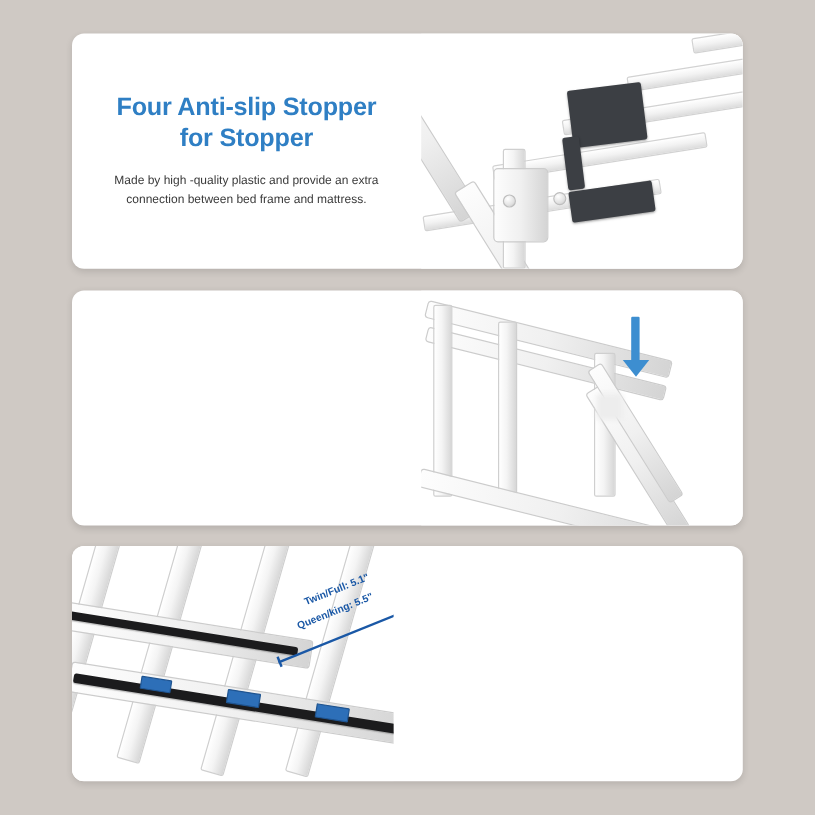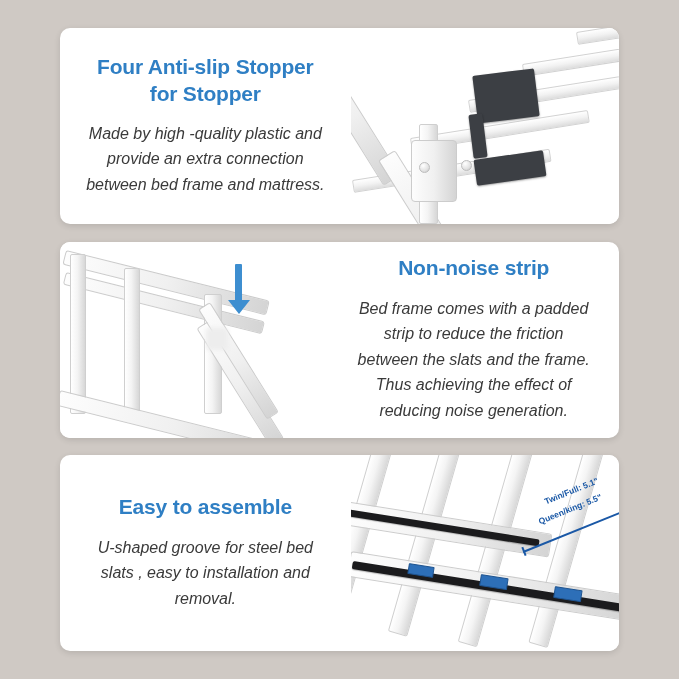--- a/index.html
+++ b/index.html
@@ -47,25 +47,24 @@
   .card-title {
     color: #2f7fc4;
     font-size: 21px;
     font-weight: bold;
     line-height: 1.25;
     margin: 0 0 14px 0;
     letter-spacing: -0.2px;
   }
   .card-body {
     color: #3a3a3a;
-    font-size: 16px;
+    font-size: 10px;
     line-height: 1.6;
     margin: 0;
     max-width: 260px;
-    font-style: italic;
   }
 
   .img-col {
     position: relative;
     width: 48%;
     background: #ffffff;
     overflow: hidden;
   }
 
   
@@ -198,24 +197,20 @@
       <div class="bolt" style="left:68px; top:134px;"></div>
       <div class="bolt" style="left:110px; top:132px;"></div>
 
       <div class="stopper" style="left:124px; top:44px; width:62px; height:48px; transform:rotate(-7deg);"></div>
       <div class="stopper" style="left:120px; top:86px; width:14px; height:44px; transform:rotate(-7deg);"></div>
       <div class="stopper" style="left:124px; top:127px; width:70px; height:26px; transform:rotate(-8deg);"></div>
     </div>
   </div>
 
   <div class="card reverse">
-    <div class="text-col">
-      <h2 class="card-title">Non-noise strip</h2>
-      <p class="card-body">Bed frame comes with a padded strip to reduce the friction between the slats and the frame. Thus achieving the effect of reducing noise generation.</p>
-    </div>
     <div class="img-col">
 
       <div class="rail" style="left:6px; top:8px; width:210px; height:15px; transform:rotate(14deg); transform-origin:left top;"></div>
       <div class="rail" style="left:6px; top:30px; width:205px; height:13px; transform:rotate(14deg); transform-origin:left top;"></div>
 
       <div class="bar vert" style="left:10px; top:12px; width:16px; height:160px;"></div>
       <div class="bar vert" style="left:64px; top:26px; width:16px; height:150px;"></div>
       <div class="bar vert" style="left:144px; top:52px; width:18px; height:120px;"></div>
 
       <div class="rail" style="left:0px; top:148px; width:240px; height:16px; transform:rotate(14deg); transform-origin:left top;"></div>
@@ -223,24 +218,20 @@
       <div class="rail" style="left:150px; top:60px; width:130px; height:14px; transform:rotate(58deg); transform-origin:left top;"></div>
 
       <div class="shadowpad" style="left:146px; top:86px; width:22px; height:22px;"></div>
 
       <div class="arrow-shaft" style="left:175px; top:22px; width:7px; height:38px;"></div>
       <div class="arrow-head" style="left:168px; top:58px;"></div>
     </div>
   </div>
 
   <div class="card">
-    <div class="text-col">
-      <h2 class="card-title">Easy to assemble</h2>
-      <p class="card-body">U-shaped groove for steel bed slats , easy to installation and removal.</p>
-    </div>
     <div class="img-col">
 
       <div class="bar vert" style="left:22px; top:-10px; width:20px; height:150px; transform:rotate(16deg); transform-origin:top left;"></div>
       <div class="bar vert" style="left:92px; top:-16px; width:20px; height:200px; transform:rotate(16deg); transform-origin:top left;"></div>
       <div class="bar vert" style="left:166px; top:-20px; width:20px; height:215px; transform:rotate(16deg); transform-origin:top left;"></div>
       <div class="bar vert" style="left:238px; top:-24px; width:20px; height:220px; transform:rotate(16deg); transform-origin:top left;"></div>
 
       <div class="rail" style="left:-6px; top:46px; width:210px; height:24px; transform:rotate(9deg); transform-origin:left top;"></div>
       <div class="strip" style="left:-4px; top:54px; width:195px; height:7px; transform:rotate(9deg); transform-origin:left top;"></div>
 

